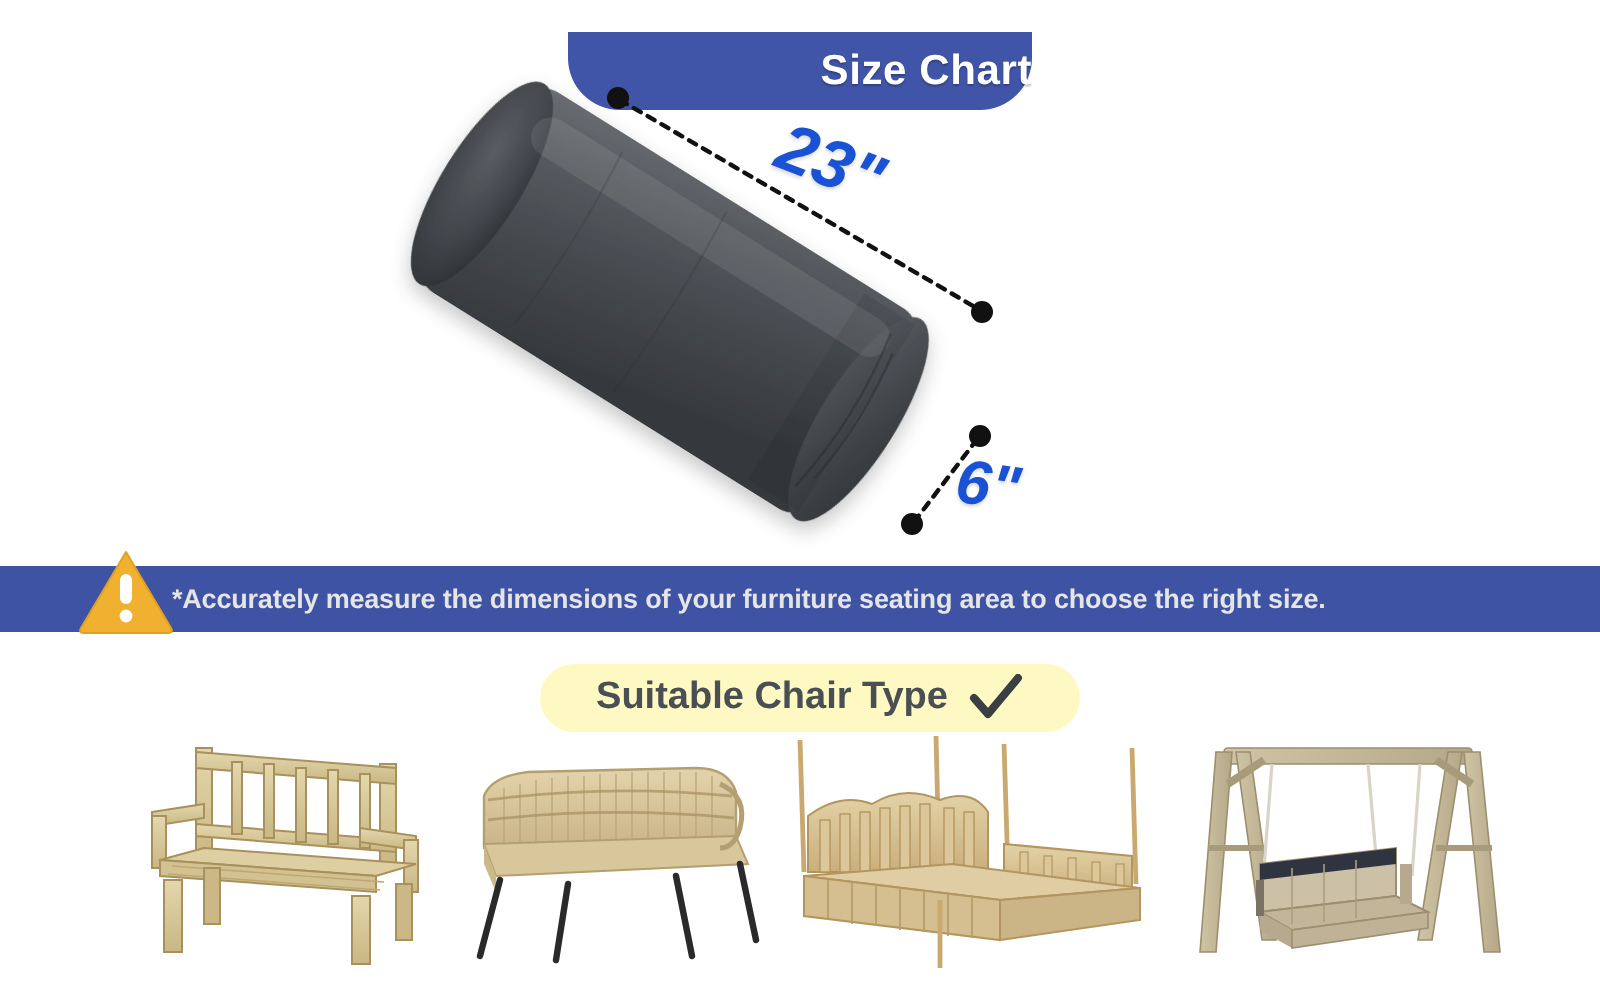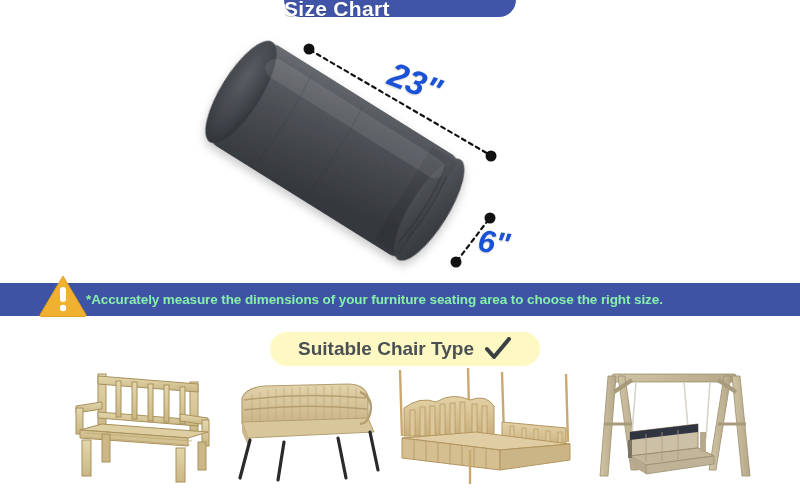--- a/index.html
+++ b/index.html
@@ -11,30 +11,30 @@
     width: 800px;
     height: 495px;
     position: relative;
     overflow: hidden;
     font-family: "Liberation Sans", sans-serif;
   }
 
   
   .size-chart-banner {
     position: absolute;
-    top: 0;
+    top: 16px;
     left: 284px;
     width: 232px;
-    height: 17px;
+    height: 39px;
     background: #4055a8;
     border-bottom-left-radius: 26px;
     border-bottom-right-radius: 26px;
     display: flex;
     align-items: center;
-    justify-content: flex-start;
+    justify-content: flex-end;
   }
   .size-chart-banner .label {
     color: #ffffff;
     font-size: 21px;
     font-weight: bold;
     letter-spacing: 0.3px;
     text-shadow: 0 1px 1px rgba(0,0,0,0.25);
   }
 
   
@@ -77,21 +77,21 @@
     position: absolute;
     top: 283px;
     left: 0;
     width: 800px;
     height: 33px;
     background: #3e53a4;
     display: flex;
     align-items: center;
   }
   .warn-text {
-    color: #86efac;
+    color: #e5e5e5;
     font-size: 13.5px;
     font-weight: bold;
     margin-left: 86px;
     white-space: nowrap;
     letter-spacing: -0.1px;
   }
   .warn-icon {
     position: absolute;
     left: 38px;
     top: 273px;

